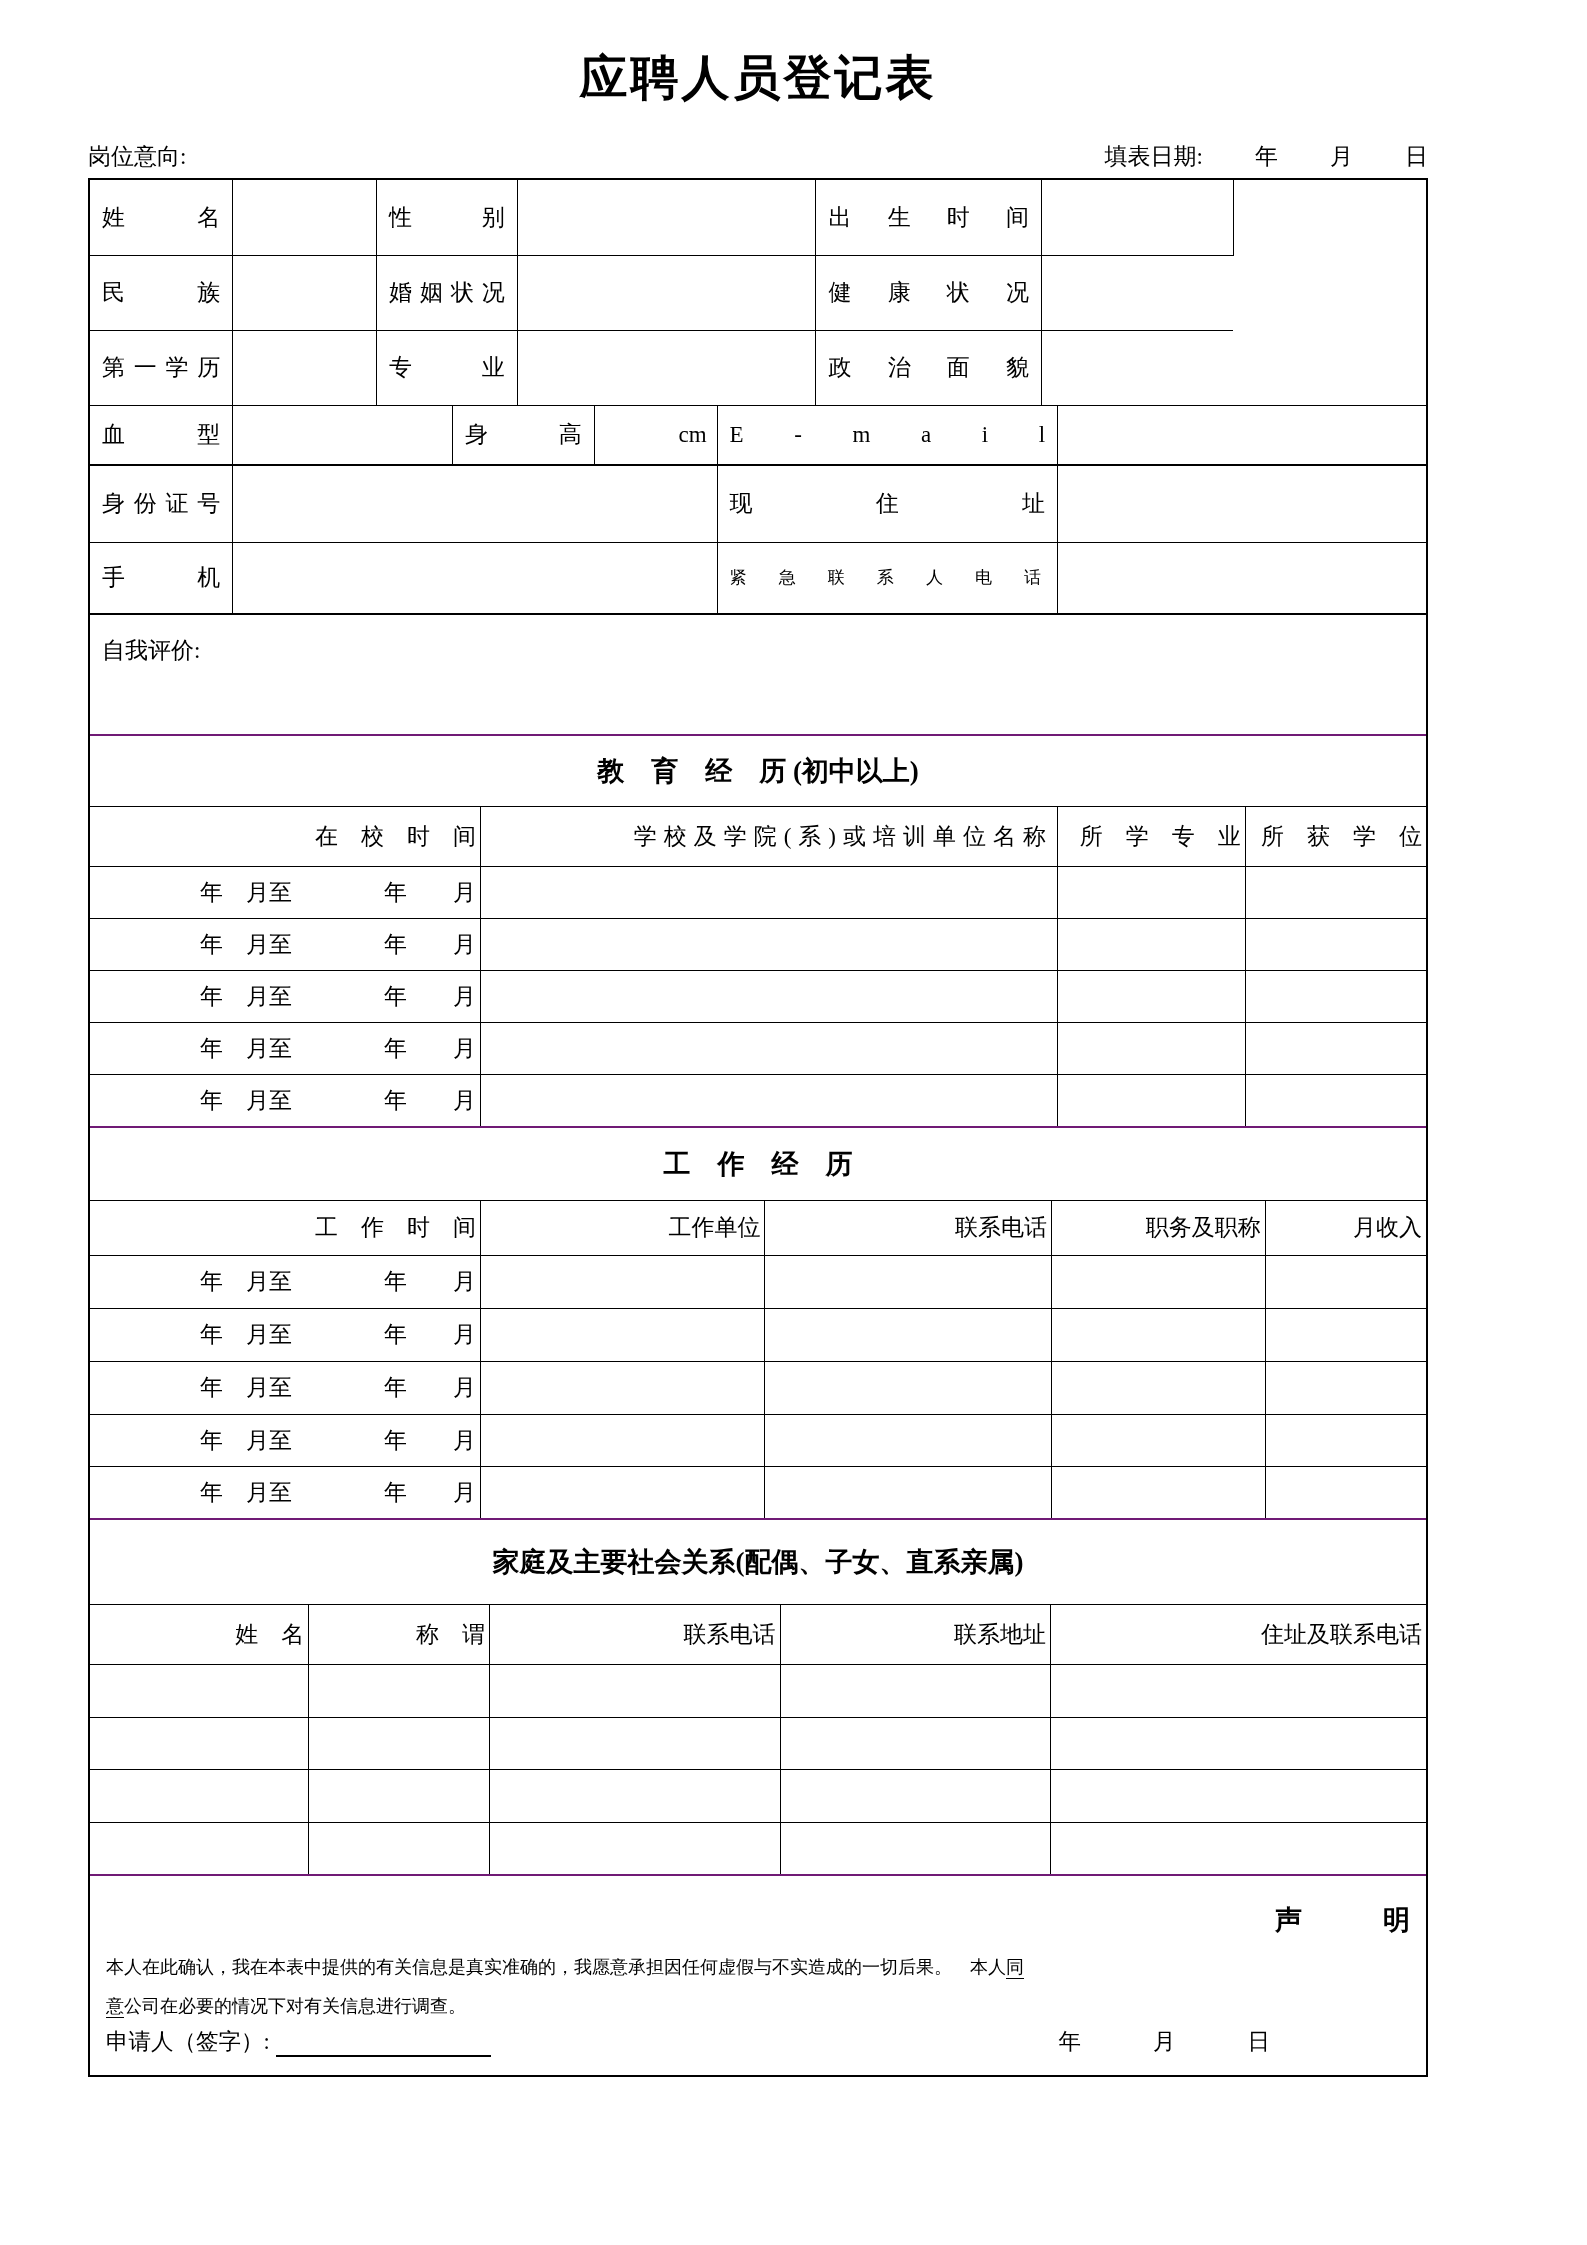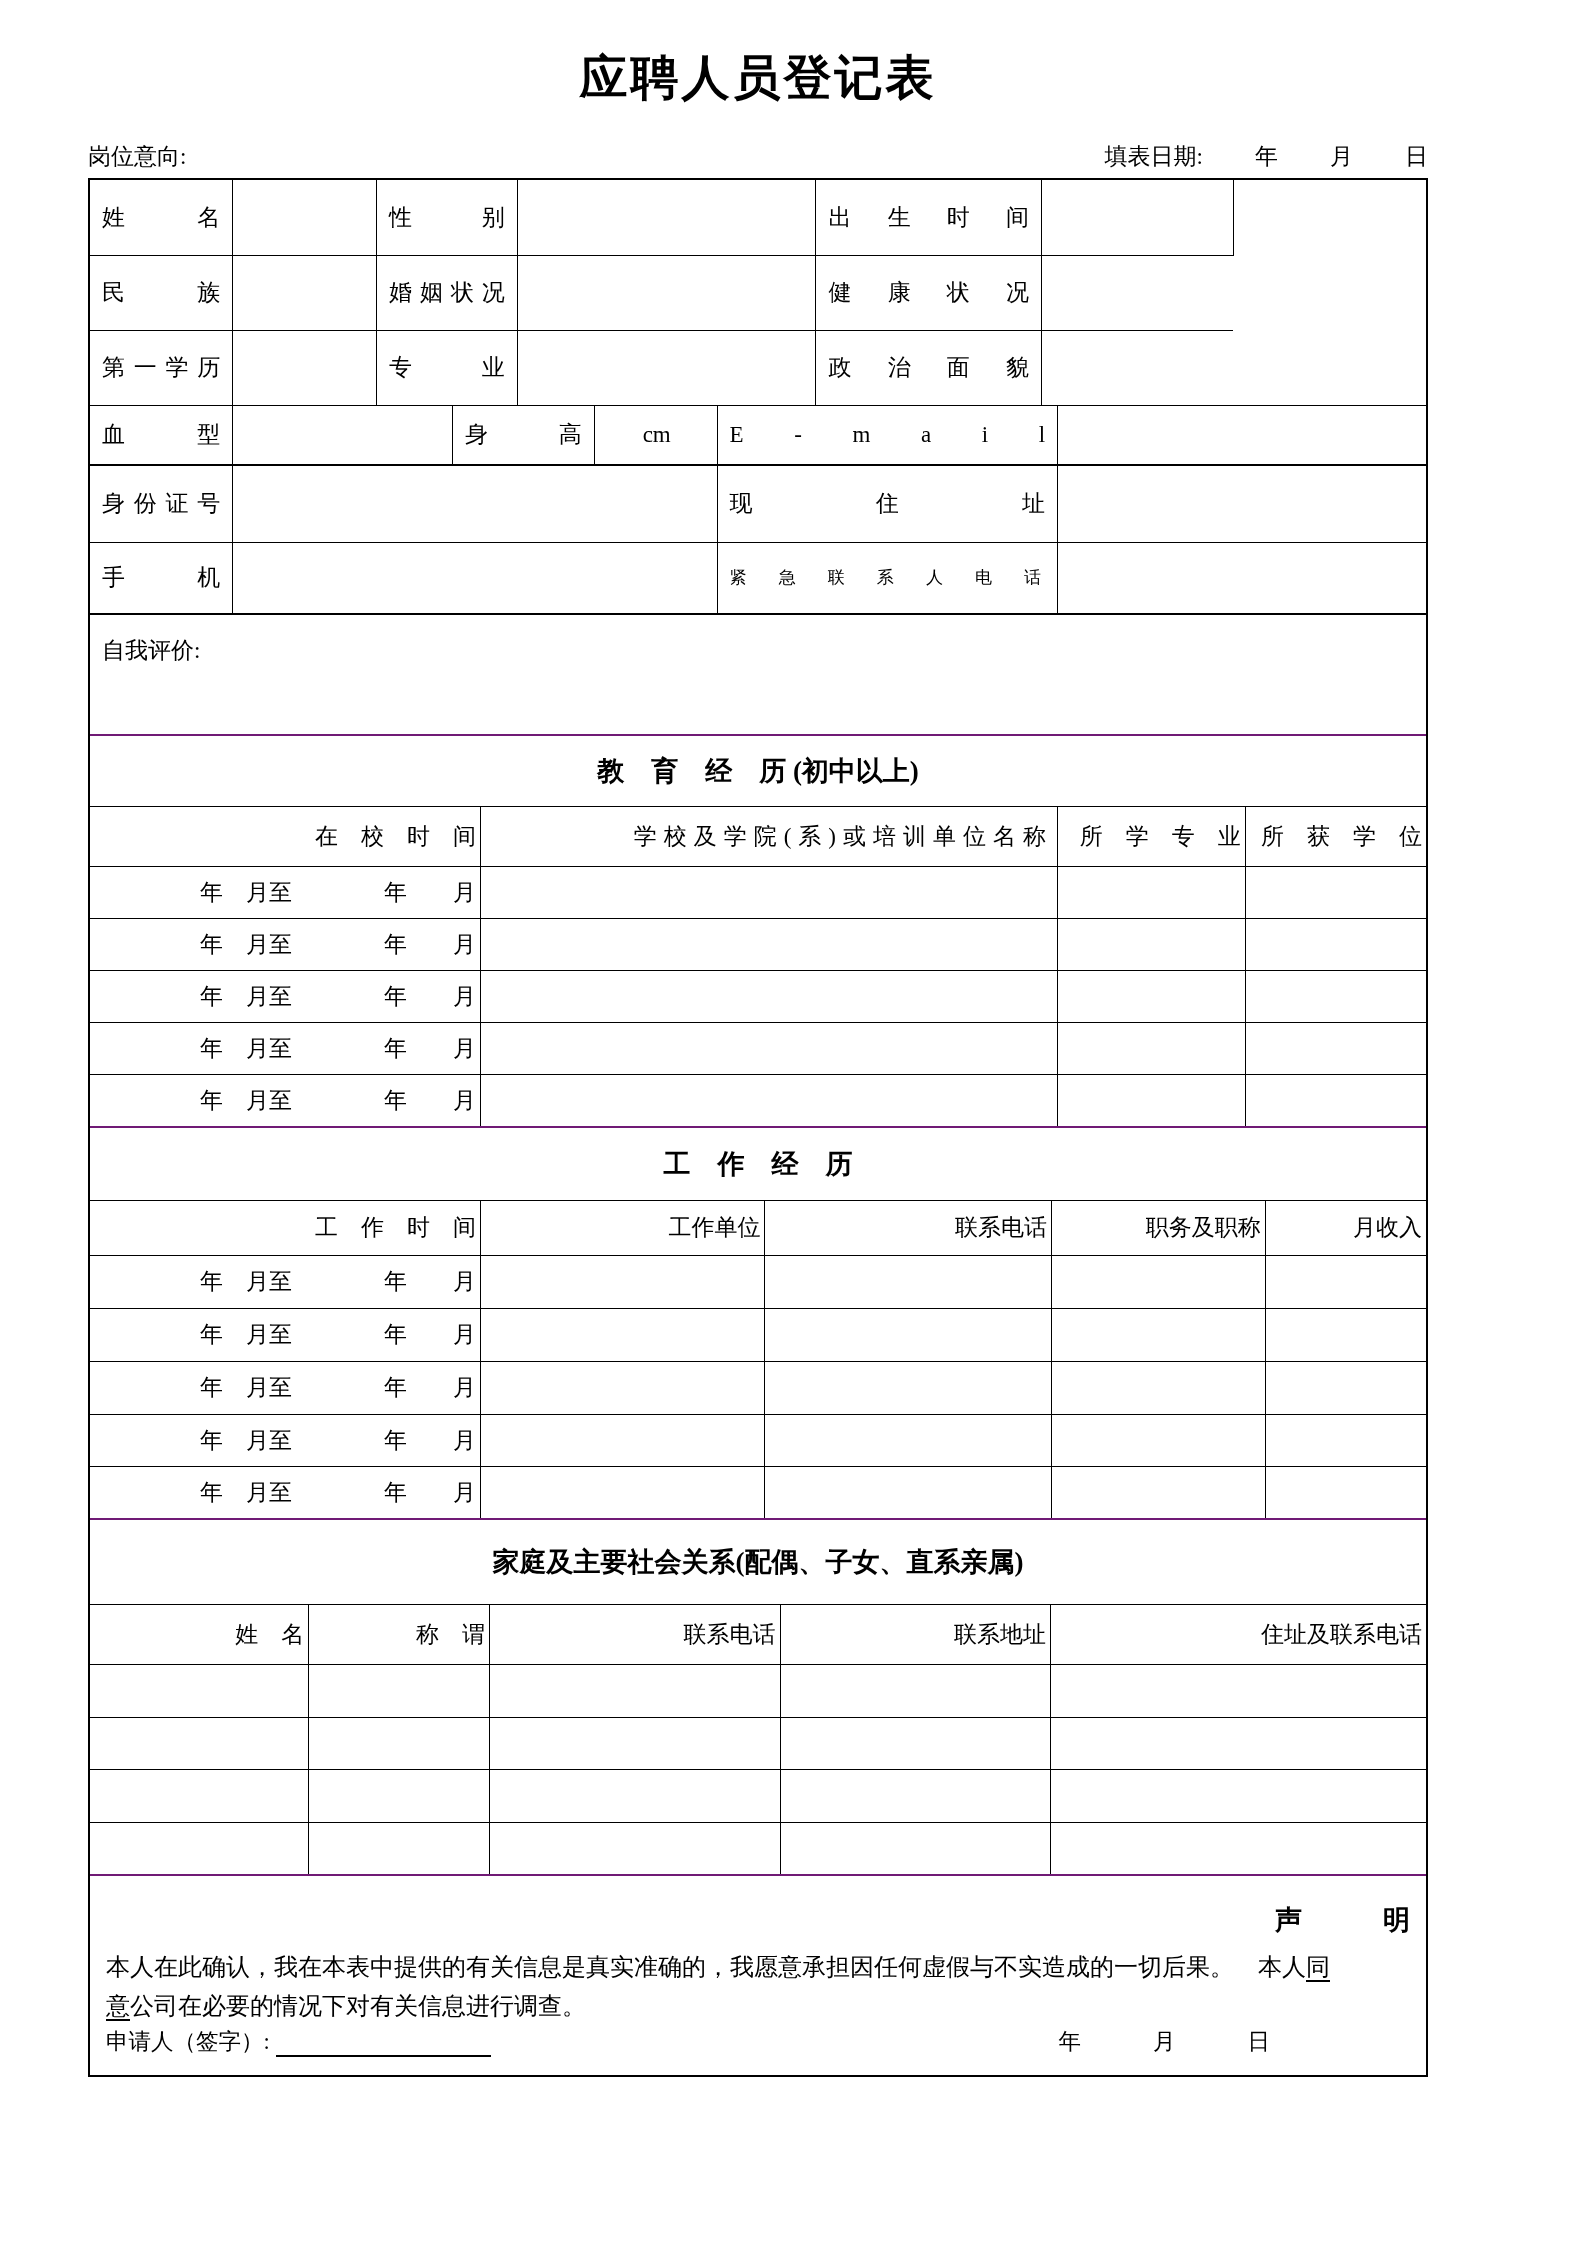--- a/index.html
+++ b/index.html
@@ -18,28 +18,28 @@
   td{border-right:1px solid #000;border-bottom:1px solid #000;font-size:23px;
      padding:0 12px;overflow:hidden;white-space:nowrap;}
   td:last-child{border-right:none;}
   tr.last td{border-bottom:none;}
   table.sec{border-top:2px solid #701a75;}
   td.lbl{text-align:justify;text-align-last:justify;}
   td.ctr{text-align:right;padding:0 4px;}
   td.blank{padding:0;}
   .thick td{border-bottom-width:2px;}
   .small-lbl{font-size:17px;letter-spacing:14px;padding-right:2px;}
-  .unit{text-align:center;padding-right:10px;}
+  .unit{text-align:right;padding-right:10px;}
   .topv{vertical-align:top;padding-top:20px;border-radius:28px;}
   .sec-title{text-align:center;font-weight:bold;font-size:27px;padding:0 4px;}
   .hdr{font-size:23px;}
   .ls7{letter-spacing:7px;}
   .decl-cell{padding:6px 16px 10px 16px;vertical-align:top;white-space:normal;}
   .decl-title{text-align:right;font-weight:bold;font-size:27px;margin:20px 0 10px 0;}
-  .decl-line{font-size:24px;line-height:39px;}
+  .decl-line{font-size:18px;line-height:39px;}
   .decl-line u{text-underline-offset:5px;}
   .sign-row{display:flex;justify-content:space-between;align-items:flex-end;
        font-size:22.5px;}
   .sign-left{display:flex;align-items:flex-end;}
   .sign-blank{display:inline-block;width:215px;border-bottom:2px solid #000;height:26px;margin-left:6px;}
   .decl-date{margin-right:140px;display:flex;}
   .decl-date .d{margin-left:72px;}
 </style>
 </head>
 <body>

